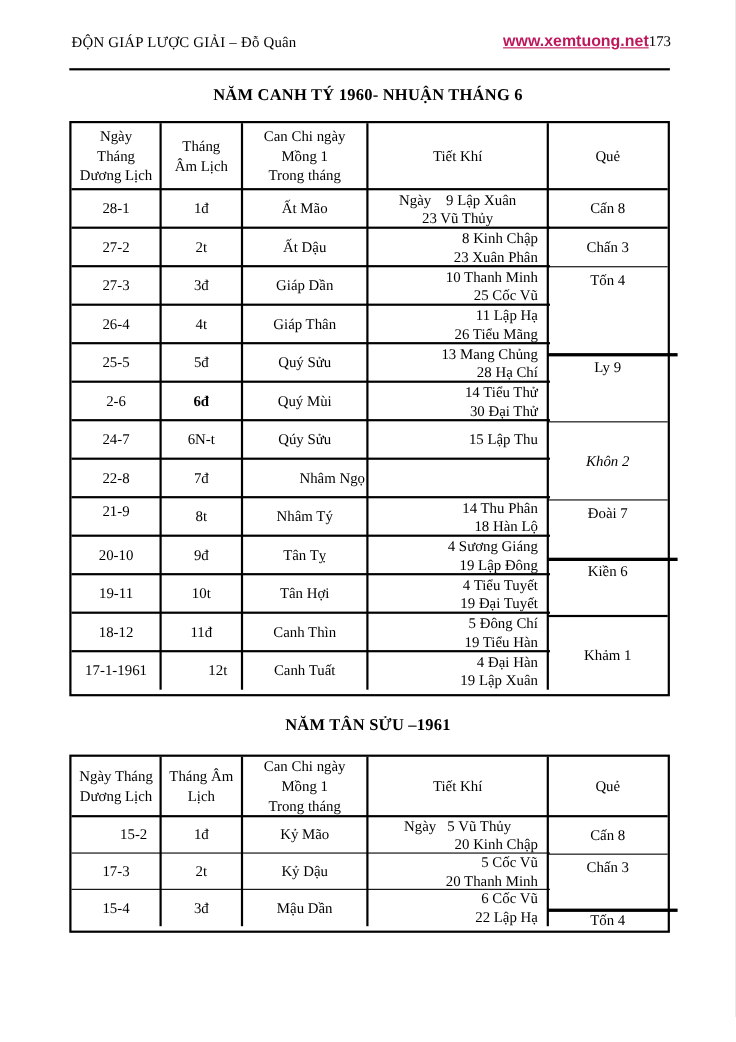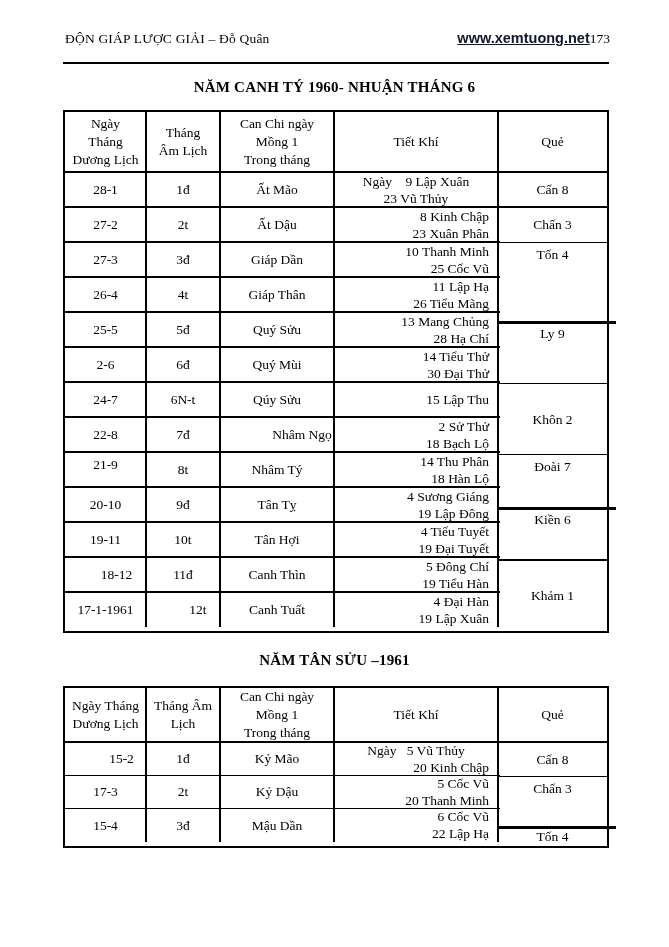--- a/index.html
+++ b/index.html
@@ -36,21 +36,21 @@
   .que-seg.v-center{justify-content:center;}
   .que-seg.v-top{justify-content:flex-start;padding-top:3px;}
 </style>
 </head>
 <body>
 
 <div class="page">
 
   <div class="hdr-left">ĐỘN GIÁP LƯỢC GIẢI – Đỗ Quân</div>
 
-  <div class="hdr-right"><a class="site-link" style="color: #0f172a;">www.xemtuong.net</a><span class="pageno">173</span>
+  <div class="hdr-right"><a class="site-link" style="color: #be185d;">www.xemtuong.net</a><span class="pageno">173</span>
   </div>
 
   <div class="hdr-rule"></div>
 
   <div class="tbl-title" style="top:79px">NĂM CANH TÝ 1960- NHUẬN THÁNG 6</div>
 
   <div class="cal-table" id="table1" style="top:110px;height:523px">
       <div class="cell" style="left: 0px; top: 0px; width: 81px; height: 60px; line-height: 18px;">
         <div>Ngày</div>
         <div>Tháng</div>
@@ -105,41 +105,37 @@
       <div class="hline" style="left: 0px; top: 199.25px; width: 435px;"></div>
       <div class="cell" style="left: 0px; top: 200px; width: 81px; height: 35px;">25-5</div>
       <div class="cell" style="left: 81px; top: 200px; width: 74px; height: 35px;">5đ</div>
       <div class="cell" style="left: 155px; top: 200px; width: 114px; height: 35px;">Quý Sửu</div>
       <div class="cell tiet" style="left: 269px; top: 200px; width: 164px; height: 35px;">
         <div class="tiet-line a-right">13 Mang Chủng</div>
         <div class="tiet-line a-right">28 Hạ Chí</div>
       </div>
       <div class="hline" style="left: 0px; top: 234.25px; width: 435px;"></div>
       <div class="cell" style="left: 0px; top: 235px; width: 81px; height: 35px;">2-6</div>
-      <div class="cell" style="left: 81px; top: 235px; width: 74px; height: 35px;">6đ</div>
+      <div class="cell" style="left: 81px; top: 235px; width: 74px; height: 35px; font-weight: bold;">6đ</div>
       <div class="cell" style="left: 155px; top: 235px; width: 114px; height: 35px;">Quý Mùi</div>
       <div class="cell tiet" style="left: 269px; top: 235px; width: 164px; height: 35px;">
         <div class="tiet-line a-right">14 Tiểu Thử</div>
         <div class="tiet-line a-right">30 Đại Thử</div>
       </div>
       <div class="hline" style="left: 0px; top: 269.25px; width: 435px;"></div>
       <div class="cell" style="left: 0px; top: 270px; width: 81px; height: 35px;">24-7</div>
       <div class="cell" style="left: 81px; top: 270px; width: 74px; height: 35px;">6N-t</div>
       <div class="cell" style="left: 155px; top: 270px; width: 114px; height: 35px;">Qúy Sửu</div>
       <div class="cell tiet" style="left: 269px; top: 270px; width: 164px; height: 35px;">
         <div class="tiet-line a-right">15 Lập Thu</div>
       </div>
       <div class="hline" style="left: 0px; top: 304.25px; width: 435px;"></div>
       <div class="cell" style="left: 0px; top: 305px; width: 81px; height: 35px;">22-8</div>
       <div class="cell" style="left: 81px; top: 305px; width: 74px; height: 35px;">7đ</div>
       <div class="cell" style="left: 155px; top: 305px; width: 114px; height: 35px; margin-left: 25px;">Nhâm Ngọ</div>
-      <div class="cell tiet" style="left: 269px; top: 305px; width: 164px; height: 35px;">
-        <div class="tiet-line a-right">2 Sử Thử</div>
-        <div class="tiet-line a-right">18 Bạch Lộ</div>
-      </div>
       <div class="hline" style="left: 0px; top: 339.25px; width: 435px;"></div>
       <div class="cell" style="left: 0px; top: 340px; width: 81px; height: 24px;">21-9</div>
       <div class="cell" style="left: 81px; top: 340px; width: 74px; height: 35px;">8t</div>
       <div class="cell" style="left: 155px; top: 340px; width: 114px; height: 35px;">Nhâm Tý</div>
       <div class="cell tiet" style="left: 269px; top: 340px; width: 164px; height: 35px;">
         <div class="tiet-line a-right">14 Thu Phân</div>
         <div class="tiet-line a-right">18 Hàn Lộ</div>
       </div>
       <div class="hline" style="left: 0px; top: 374.25px; width: 435px;"></div>
       <div class="cell" style="left: 0px; top: 375px; width: 81px; height: 35px;">20-10</div>
@@ -151,21 +147,21 @@
       </div>
       <div class="hline" style="left: 0px; top: 409.25px; width: 435px;"></div>
       <div class="cell" style="left: 0px; top: 410px; width: 81px; height: 35px;">19-11</div>
       <div class="cell" style="left: 81px; top: 410px; width: 74px; height: 35px;">10t</div>
       <div class="cell" style="left: 155px; top: 410px; width: 114px; height: 35px;">Tân Hợi</div>
       <div class="cell tiet" style="left: 269px; top: 410px; width: 164px; height: 35px;">
         <div class="tiet-line a-right">4 Tiểu Tuyết</div>
         <div class="tiet-line a-right">19 Đại Tuyết</div>
       </div>
       <div class="hline" style="left: 0px; top: 444.25px; width: 435px;"></div>
-      <div class="cell" style="left: 0px; top: 445px; width: 81px; height: 35px; margin-left: 11px;">18-12</div>
+      <div class="cell" style="left: 0px; top: 445px; width: 81px; height: 35px;">18-12</div>
       <div class="cell" style="left: 81px; top: 445px; width: 74px; height: 35px;">11đ</div>
       <div class="cell" style="left: 155px; top: 445px; width: 114px; height: 35px;">Canh Thìn</div>
       <div class="cell tiet" style="left: 269px; top: 445px; width: 164px; height: 35px;">
         <div class="tiet-line a-right">5 Đông Chí</div>
         <div class="tiet-line a-right">19 Tiểu Hàn</div>
       </div>
       <div class="hline" style="left: 0px; top: 479.25px; width: 435px;"></div>
       <div class="cell" style="left: 0px; top: 480px; width: 81px; height: 35px;">17-1-1961</div>
       <div class="cell" style="left: 96px; top: 480px; width: 74px; height: 35px;">12t</div>
       <div class="cell" style="left: 155px; top: 480px; width: 114px; height: 35px;">Canh Tuất</div>
@@ -174,21 +170,21 @@
         <div class="tiet-line a-right">19 Lập Xuân</div>
       </div>
       <div class="que-seg v-center" style="left: 433px; top: 60px; width: 109px; height: 35.3px;">Cấn 8</div>
       <div class="hline" style="left: 433px; top: 94.3px; width: 109px;"></div>
       <div class="que-seg v-center" style="left: 433px; top: 95.3px; width: 109px; height: 35.3px;">Chấn 3</div>
       <div class="hline" style="left: 433px; top: 129.6px; width: 109px;"></div>
       <div class="que-seg v-top" style="left: 433px; top: 130.6px; width: 109px; height: 79.4px;">Tốn 4</div>
       <div class="hline thick" style="left: 433px; top: 209px; width: 118px;"></div>
       <div class="que-seg v-top" style="left: 433px; top: 210px; width: 109px; height: 61.8px;">Ly 9</div>
       <div class="hline" style="left: 433px; top: 270.8px; width: 109px;"></div>
-      <div class="que-seg v-center" style="left: 433px; top: 271.8px; width: 109px; height: 70.7px;">Khôn 2</div>
+      <div class="que-seg v-center" style="left: 433px; top: 271.8px; width: 109px; height: 70.7px; font-style: italic;">Khôn 2</div>
       <div class="hline" style="left: 433px; top: 341.5px; width: 109px;"></div>
       <div class="que-seg v-top" style="left: 433px; top: 342.5px; width: 109px; height: 53.5px;">Đoài 7</div>
       <div class="hline thick" style="left: 433px; top: 395px; width: 118px;"></div>
       <div class="que-seg v-top" style="left: 433px; top: 396px; width: 109px; height: 52.4px;">Kiền 6</div>
       <div class="hline" style="left: 433px; top: 447.4px; width: 109px;"></div>
       <div class="que-seg v-center" style="left: 433px; top: 448.4px; width: 109px; height: 70.6px;">Khảm 1</div>
       <div class="vline" style="left: 80.25px; height: 515px;"></div>
       <div class="vline" style="left: 154.25px; height: 515px;"></div>
       <div class="vline" style="left: 268.25px; height: 515px;"></div>
       <div class="vline" style="left: 432.25px; width: 1.5px; height: 515px;"></div>

